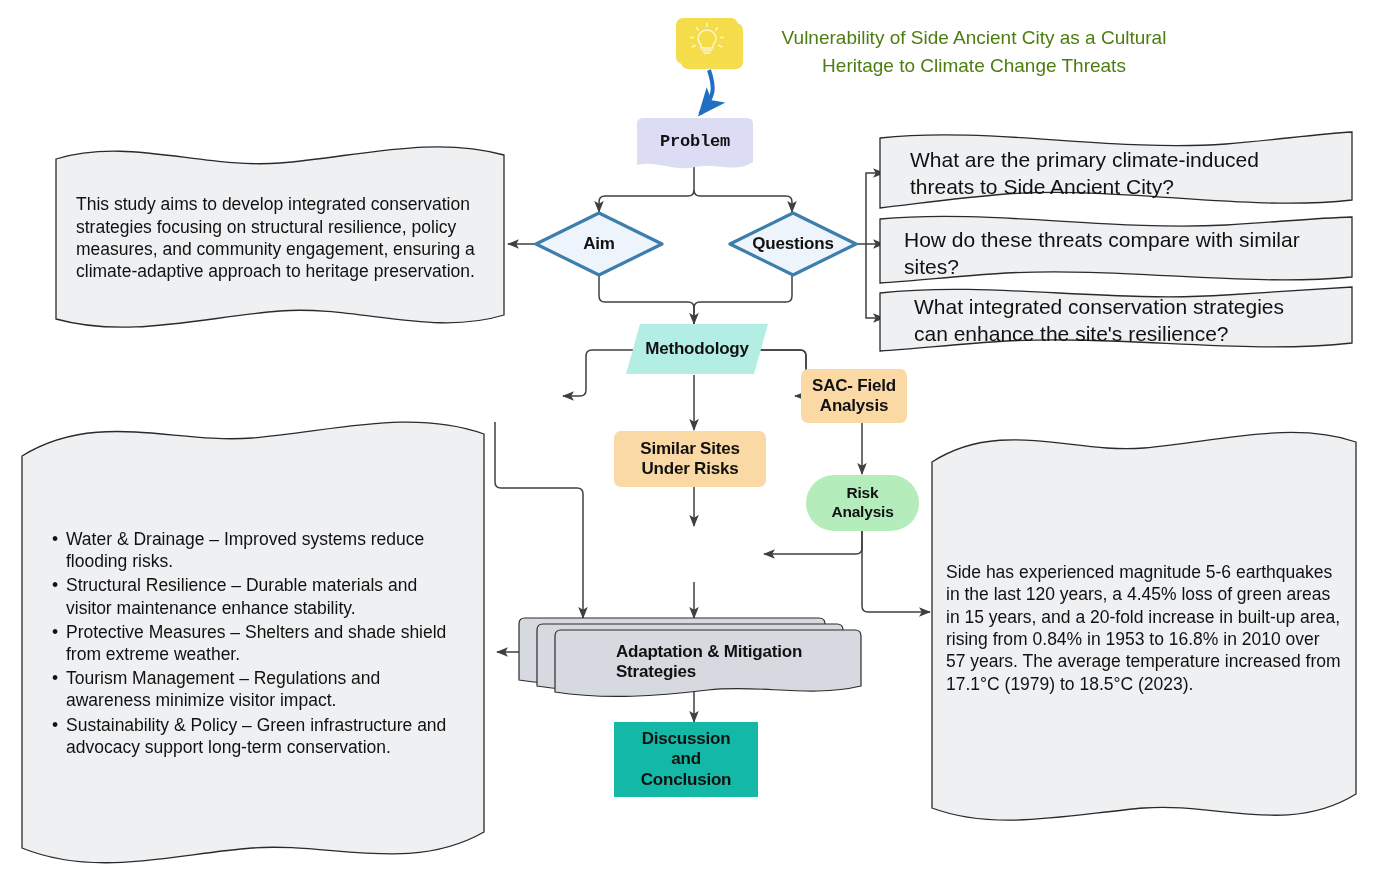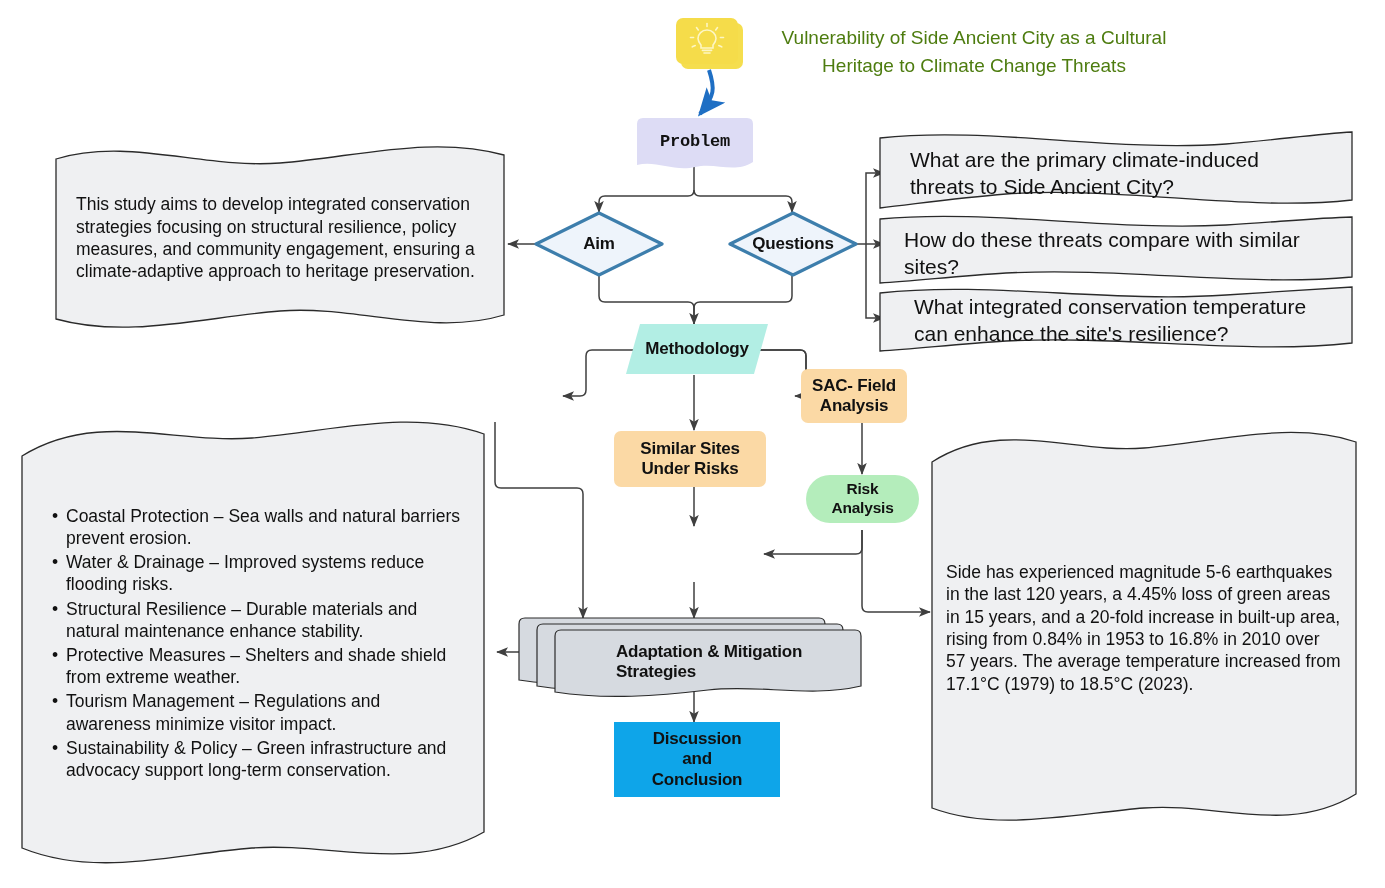--- a/index.html
+++ b/index.html
@@ -186,21 +186,21 @@
       <span class="txt lbl-body-sm">How do these threats compare with similar sites?</span>
     </div>
   </div>
 
   <div class="docwrap" style="left:876px;top:285px;width:480px;height:70px;">
     <svg width="480" height="70" viewBox="0 0 480 70" preserveAspectRatio="none">
       <path d="M4,8 C112,-4 232,18 350,10 C400,7 440,4 476,2 L476,58
                C368,70 248,50 130,56 C80,59 40,64 4,66 Z" fill="#eff0f2" stroke="#2a2a2a" stroke-width="1.3"></path>
     </svg>
     <div class="content" style="padding:4px 38px;">
-      <span class="txt lbl-body-sm">What integrated conservation temperature can enhance the site's resilience?</span>
+      <span class="txt lbl-body-sm">What integrated conservation strategies can enhance the site's resilience?</span>
     </div>
   </div>
 
   <div class="docwrap" style="left:624px;top:322px;width:146px;height:54px;">
     <svg width="146" height="54" viewBox="0 0 146 54" preserveAspectRatio="none">
       <path d="M16,2 L144,2 L130,52 L2,52 Z" fill="#b2eee4" stroke="none"></path>
     </svg>
     <div class="content">
       <span class="txt lbl-bold">Methodology</span>
     </div>
@@ -214,21 +214,21 @@
     </div>
   </div>
 
   <div class="node rbox" style="left:614px;top:431px;width:152px;height:56px;background:#fbd9a5;">
     <div class="txt lbl-bold">
       <div>Similar Sites</div>
       <div>Under Risks</div>
     </div>
   </div>
 
-  <div class="node pill" style="left:806px;top:475px;width:113px;height:48px;background:#b4edbb;">
+  <div class="node pill" style="left:806px;top:475px;width:113px;height:56px;background:#b4edbb;">
     <div class="txt lbl-bold-sm">
       <div>Risk</div>
       <div>Analysis</div>
     </div>
   </div>
 
 
   <div class="docwrap" style="left:516px;top:614px;width:348px;height:84px;">
     <svg width="348" height="84" viewBox="0 0 348 84" preserveAspectRatio="none">
       <path d="M3,10 Q3,4 9,4 L303,4 Q309,4 309,10 L309,60
@@ -239,38 +239,37 @@
                C294,84 242,70 192,76 C142,82 90,86 39,78 Z" fill="#d6dae0" stroke="#2a2a2a" stroke-width="1.2"></path>
     </svg>
     <div class="content" style="padding:12px 0 0 38px;">
       <div class="txt lbl-bold">
         <div>Adaptation &amp; Mitigation</div>
         <div>Strategies</div>
       </div>
     </div>
   </div>
 
-  <div class="node sqbox" style="left:614px;top:722px;width:166px;height:75px;background:#0ea5e9;">
+  <div class="node sqbox" style="left:614px;top:722px;width:144px;height:75px;background:#14b8a6;">
     <div class="txt lbl-bold">
       <div>Discussion</div>
       <div>and</div>
       <div>Conclusion</div>
     </div>
   </div>
 
   <div class="docwrap" style="left:18px;top:418px;width:470px;height:452px;">
     <svg width="470" height="452" viewBox="0 0 470 452" preserveAspectRatio="none">
       <path d="M4,38 C78,-8 156,26 234,20 C312,14 392,-10 466,16 L466,414
                C392,456 312,424 234,430 C156,436 78,460 4,430 Z" fill="#eff0f2" stroke="#2a2a2a" stroke-width="1.3"></path>
     </svg>
     <div class="content" style="padding:60px 22px 60px 26px;">
       <ul class="blist">
-        <li>Coastal Protection – Sea walls and natural barriers prevent erosion.</li>
         <li>Water &amp; Drainage – Improved systems reduce flooding risks.</li>
-        <li>Structural Resilience – Durable materials and natural maintenance enhance stability.</li>
+        <li>Structural Resilience – Durable materials and visitor maintenance enhance stability.</li>
         <li>Protective Measures – Shelters and shade shield from extreme weather.</li>
         <li>Tourism Management – Regulations and awareness minimize visitor impact.</li>
         <li>Sustainability &amp; Policy – Green infrastructure and advocacy support long-term conservation.</li>
       </ul>
     </div>
   </div>
 
   <div class="docwrap" style="left:928px;top:428px;width:432px;height:400px;">
     <svg width="432" height="400" viewBox="0 0 432 400" preserveAspectRatio="none">
       <path d="M4,34 C72,-10 144,26 216,20 C288,14 364,-8 428,14 L428,366

